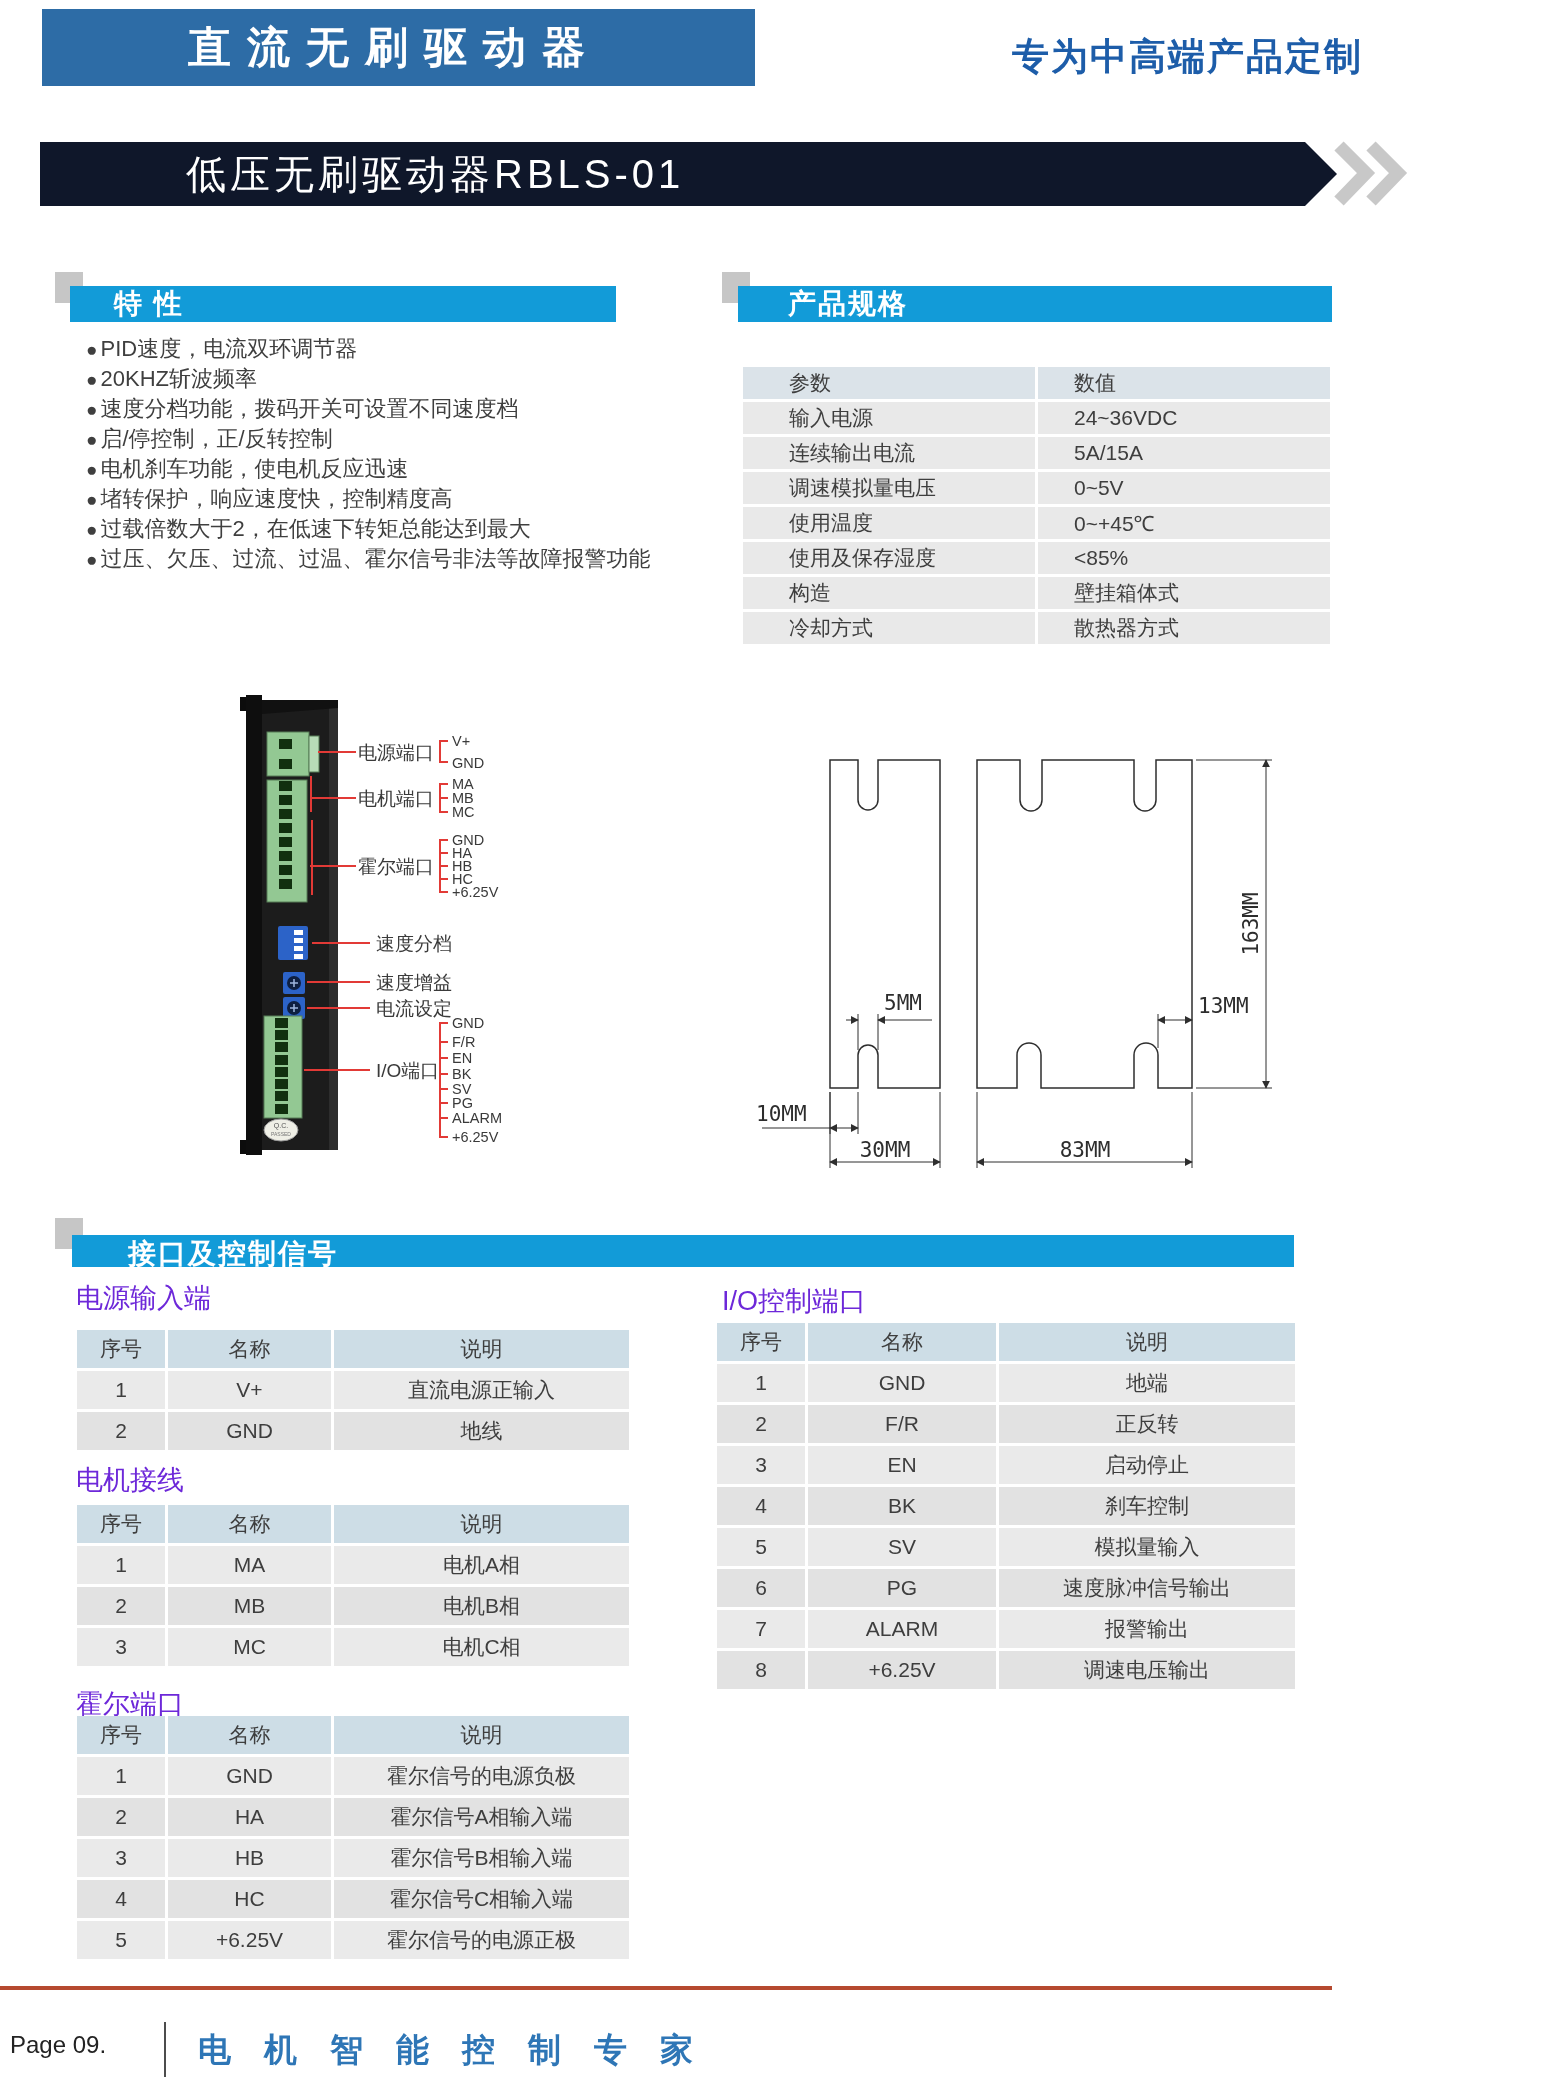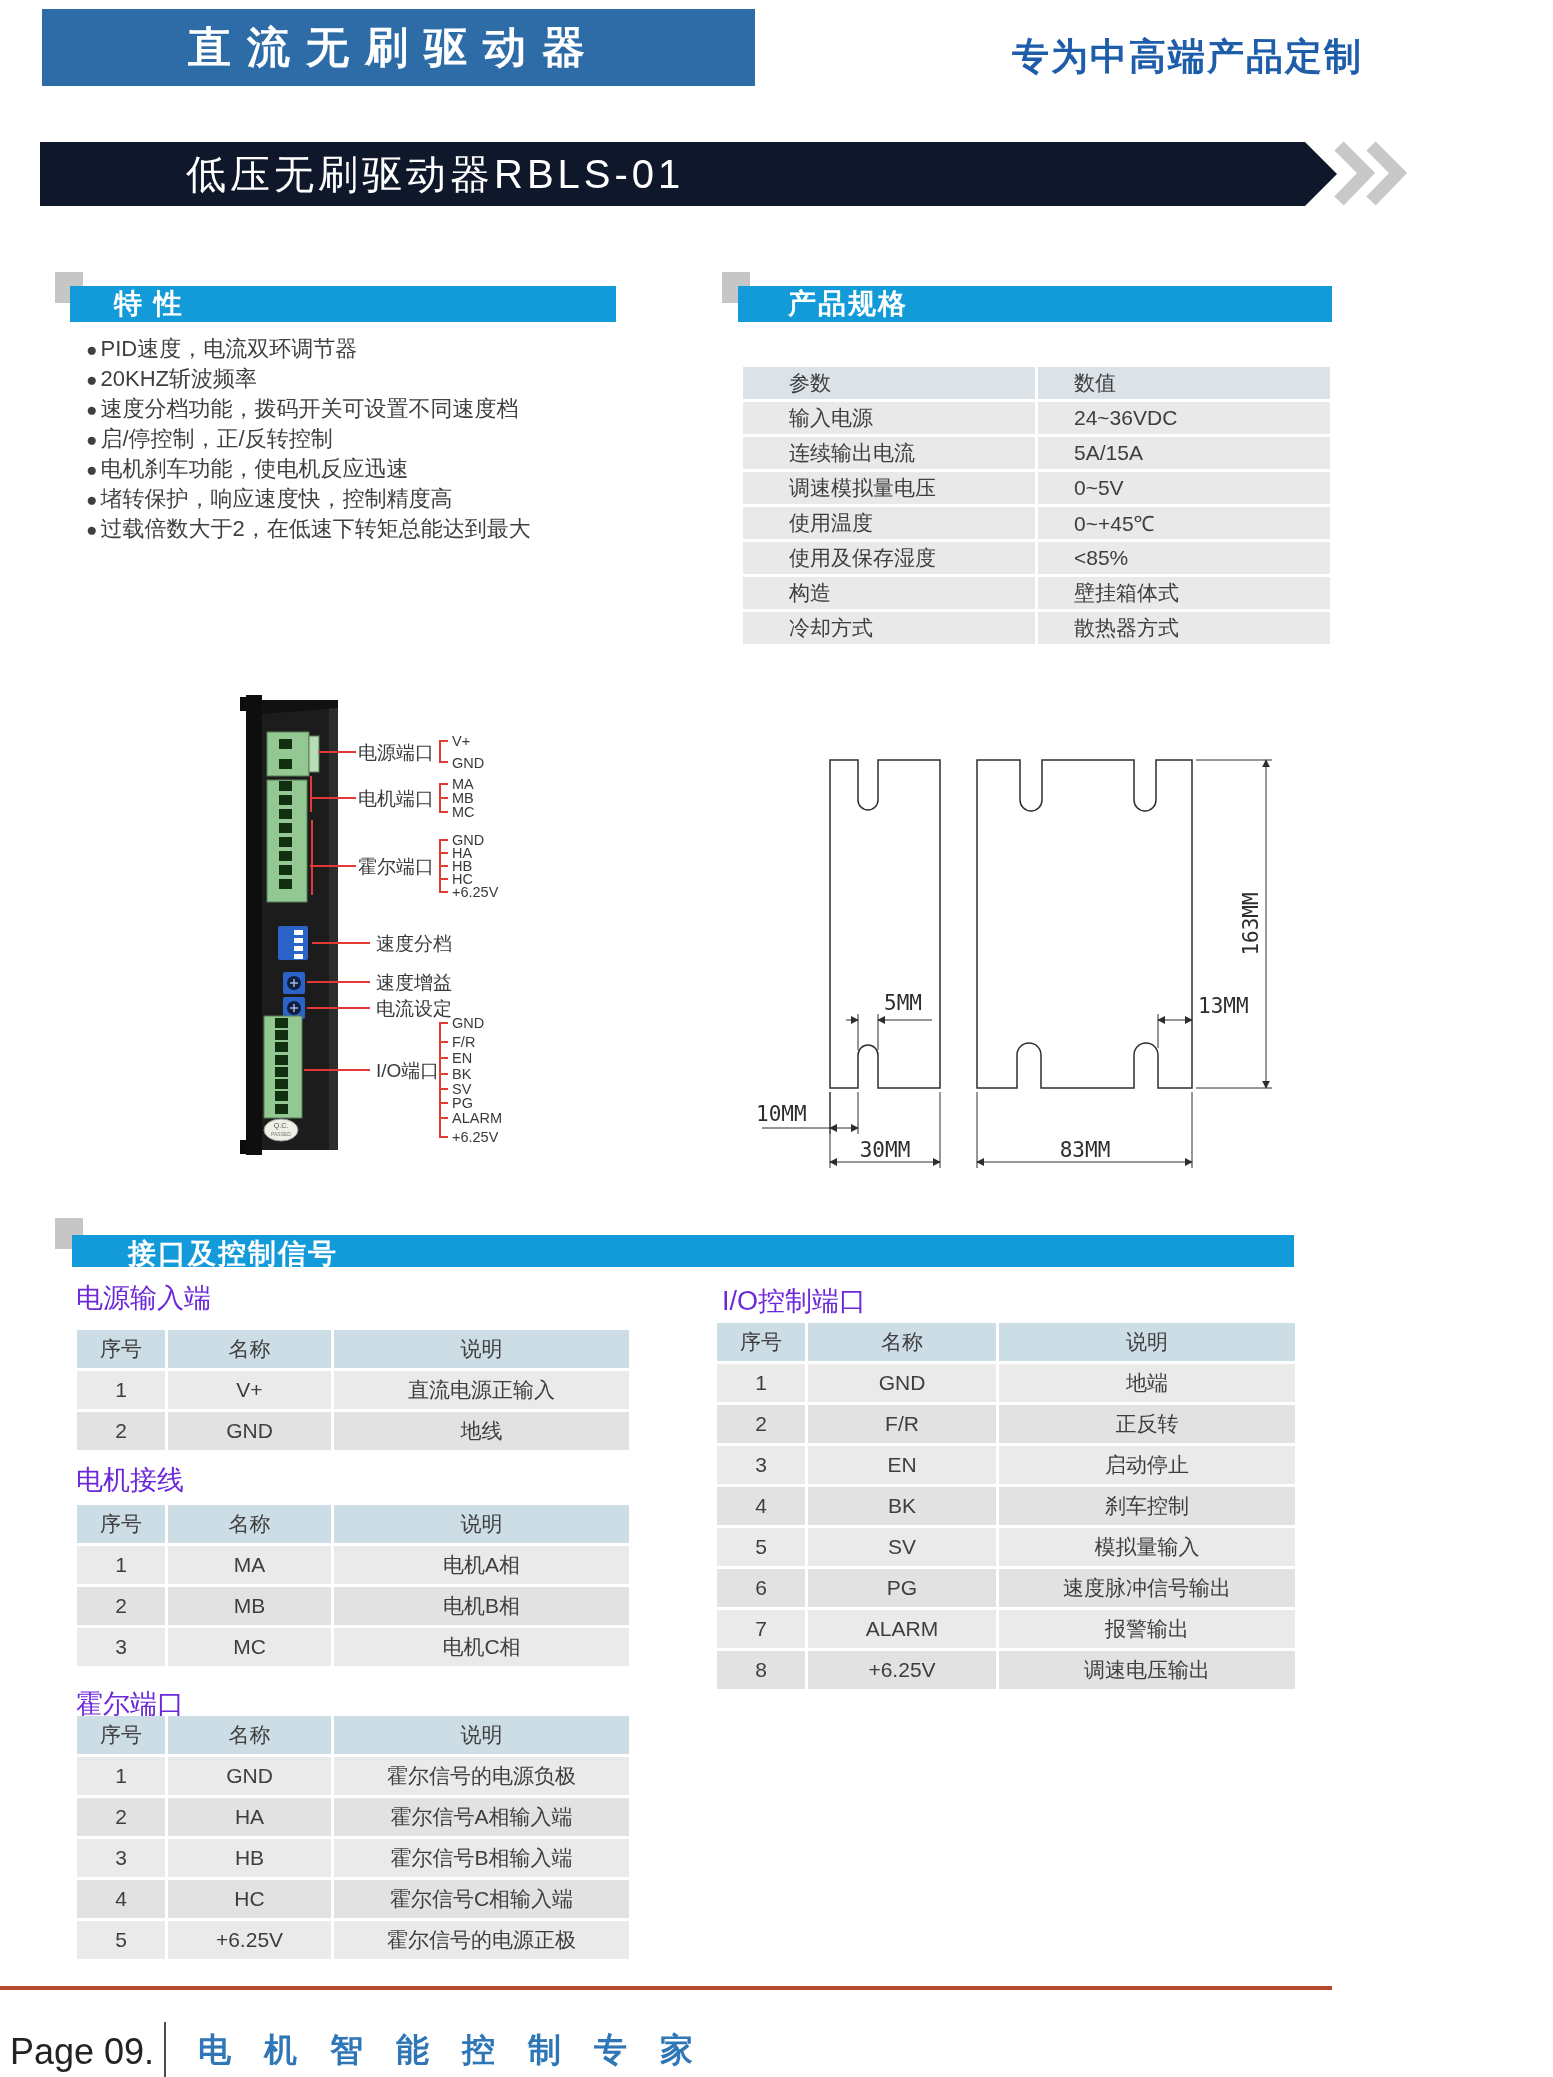--- a/index.html
+++ b/index.html
@@ -43,21 +43,21 @@
   .spec-table .c2{padding-left:36px;}
 
   .pin-table{table-layout:fixed;}
   .pin-table th{background:#cddde6;height:38px;text-align:center;}
   .pin-table td{background:#eaeaea;height:38px;text-align:center;}
   .pin-table tr:nth-child(even) td{background:#e2e2e2;}
   .tbl-title{font-size:27px;color:#6d28d9;white-space:nowrap;}
 
   
   .red-line{left:0;top:1986px;width:1332px;height:4px;background:#b5492f;}
-  .page-label{left:10px;top:2031px;font-size:36px;color:#232323;}
+  .page-label{left:10px;top:2031px;font-size:24px;color:#232323;}
   .foot-divider{left:164px;top:2022px;width:2px;height:55px;background:#4c4c4c;}
   .footer-slogan{left:198px;top:2028px;font-size:33px;font-weight:bold;color:#2e76b6;letter-spacing:33px;white-space:nowrap;}
 
   svg{font-family:"Liberation Sans",sans-serif;}
   .port-label{font-size:19px;fill:#3a3a3a;}
   .pin-label{font-size:14.5px;fill:#3a3a3a;}
   .dim-label{font-size:21px;fill:#2d2d2d;font-family:"DejaVu Sans Mono",monospace;}
   .cad{stroke:#2e2e2e;fill:none;stroke-width:1.5;}
   .cad-thin{stroke:#2e2e2e;fill:none;stroke-width:1;}
   .callout{stroke:#e23a36;fill:none;stroke-width:2;}
@@ -91,20 +91,21 @@
       <li><span class="blt">●</span><span>速度分档功能，拨码开关可设置不同速度档</span></li>
 
       <li><span class="blt">●</span><span>启/停控制，正/反转控制</span></li>
 
       <li><span class="blt">●</span><span>电机刹车功能，使电机反应迅速</span></li>
 
       <li><span class="blt">●</span><span>堵转保护，响应速度快，控制精度高</span></li>
 
       <li><span class="blt">●</span><span>过载倍数大于2，在低速下转矩总能达到最大</span></li>
 
+      <li><span class="blt">●</span><span>过压、欠压、过流、过温、霍尔信号非法等故障报警功能</span></li>
     </ul>
 
   <div class="abs sec-square" style="left:722px;top:272px;"></div>
   <div class="abs sec-bar bar-specs">产品规格</div>
   <table class="abs spec-table">
     <colgroup>
         <col style="width:292px">
         <col style="width:292px">
       </colgroup>
     <thead>

